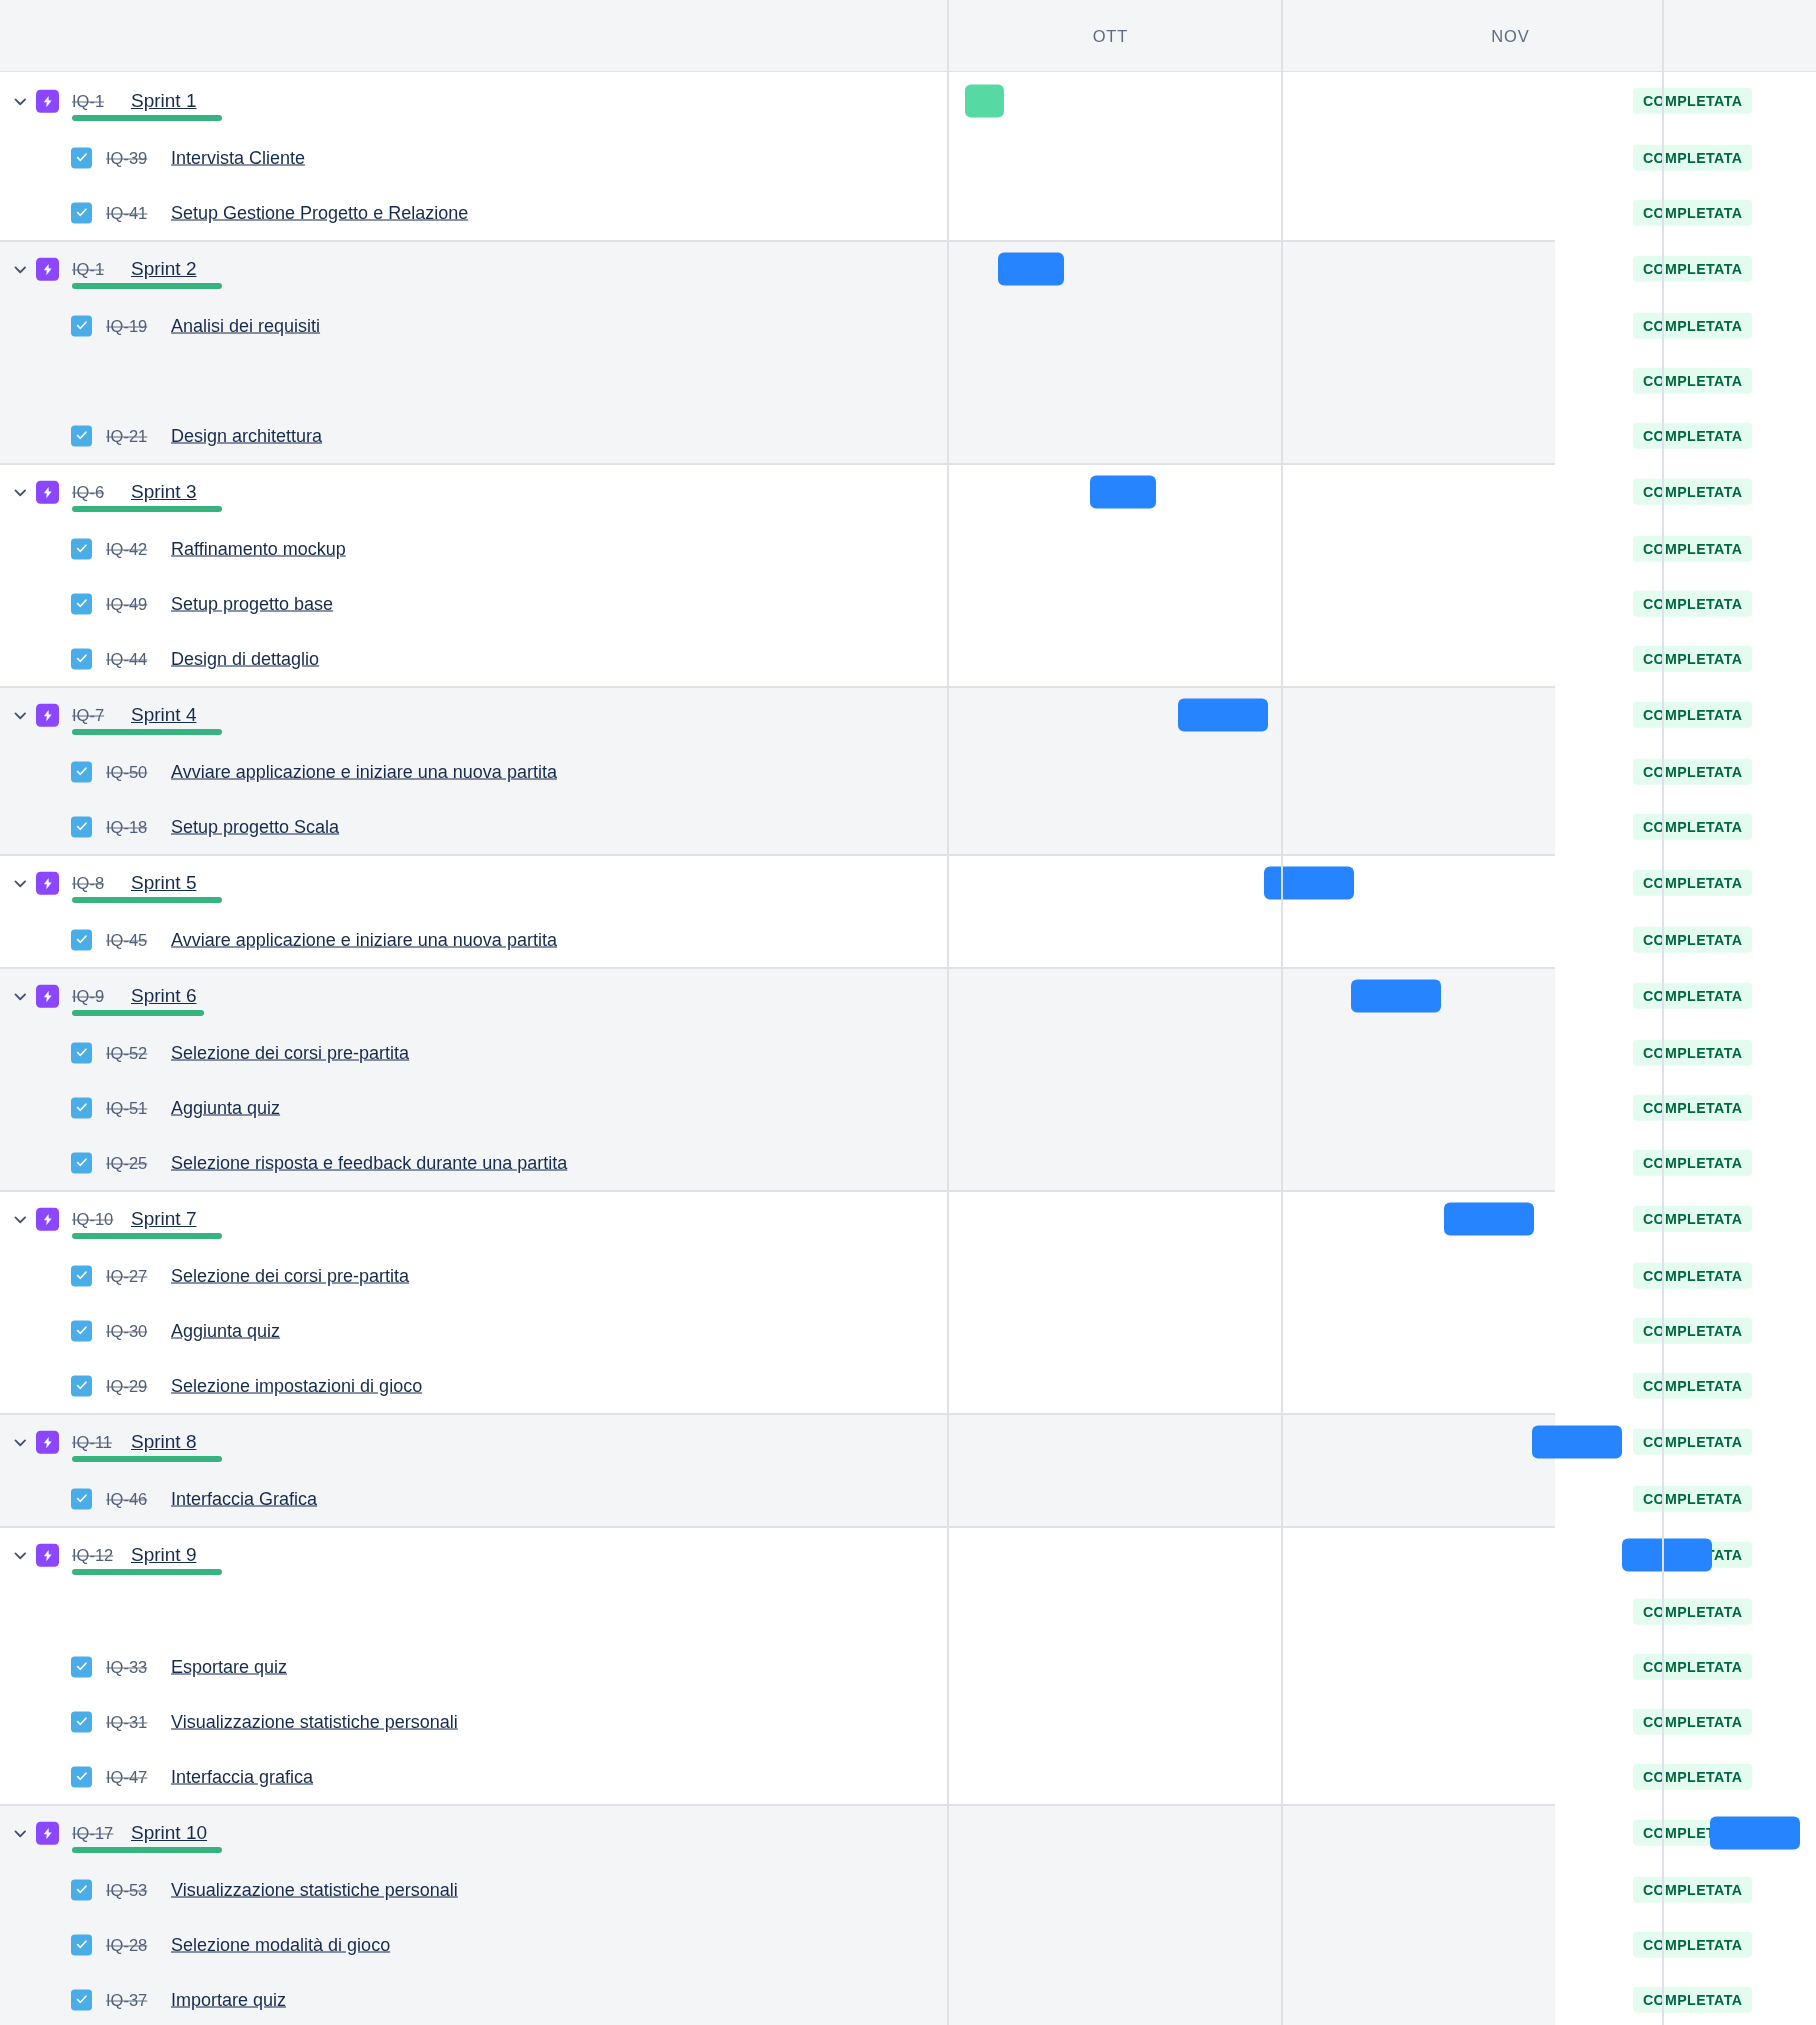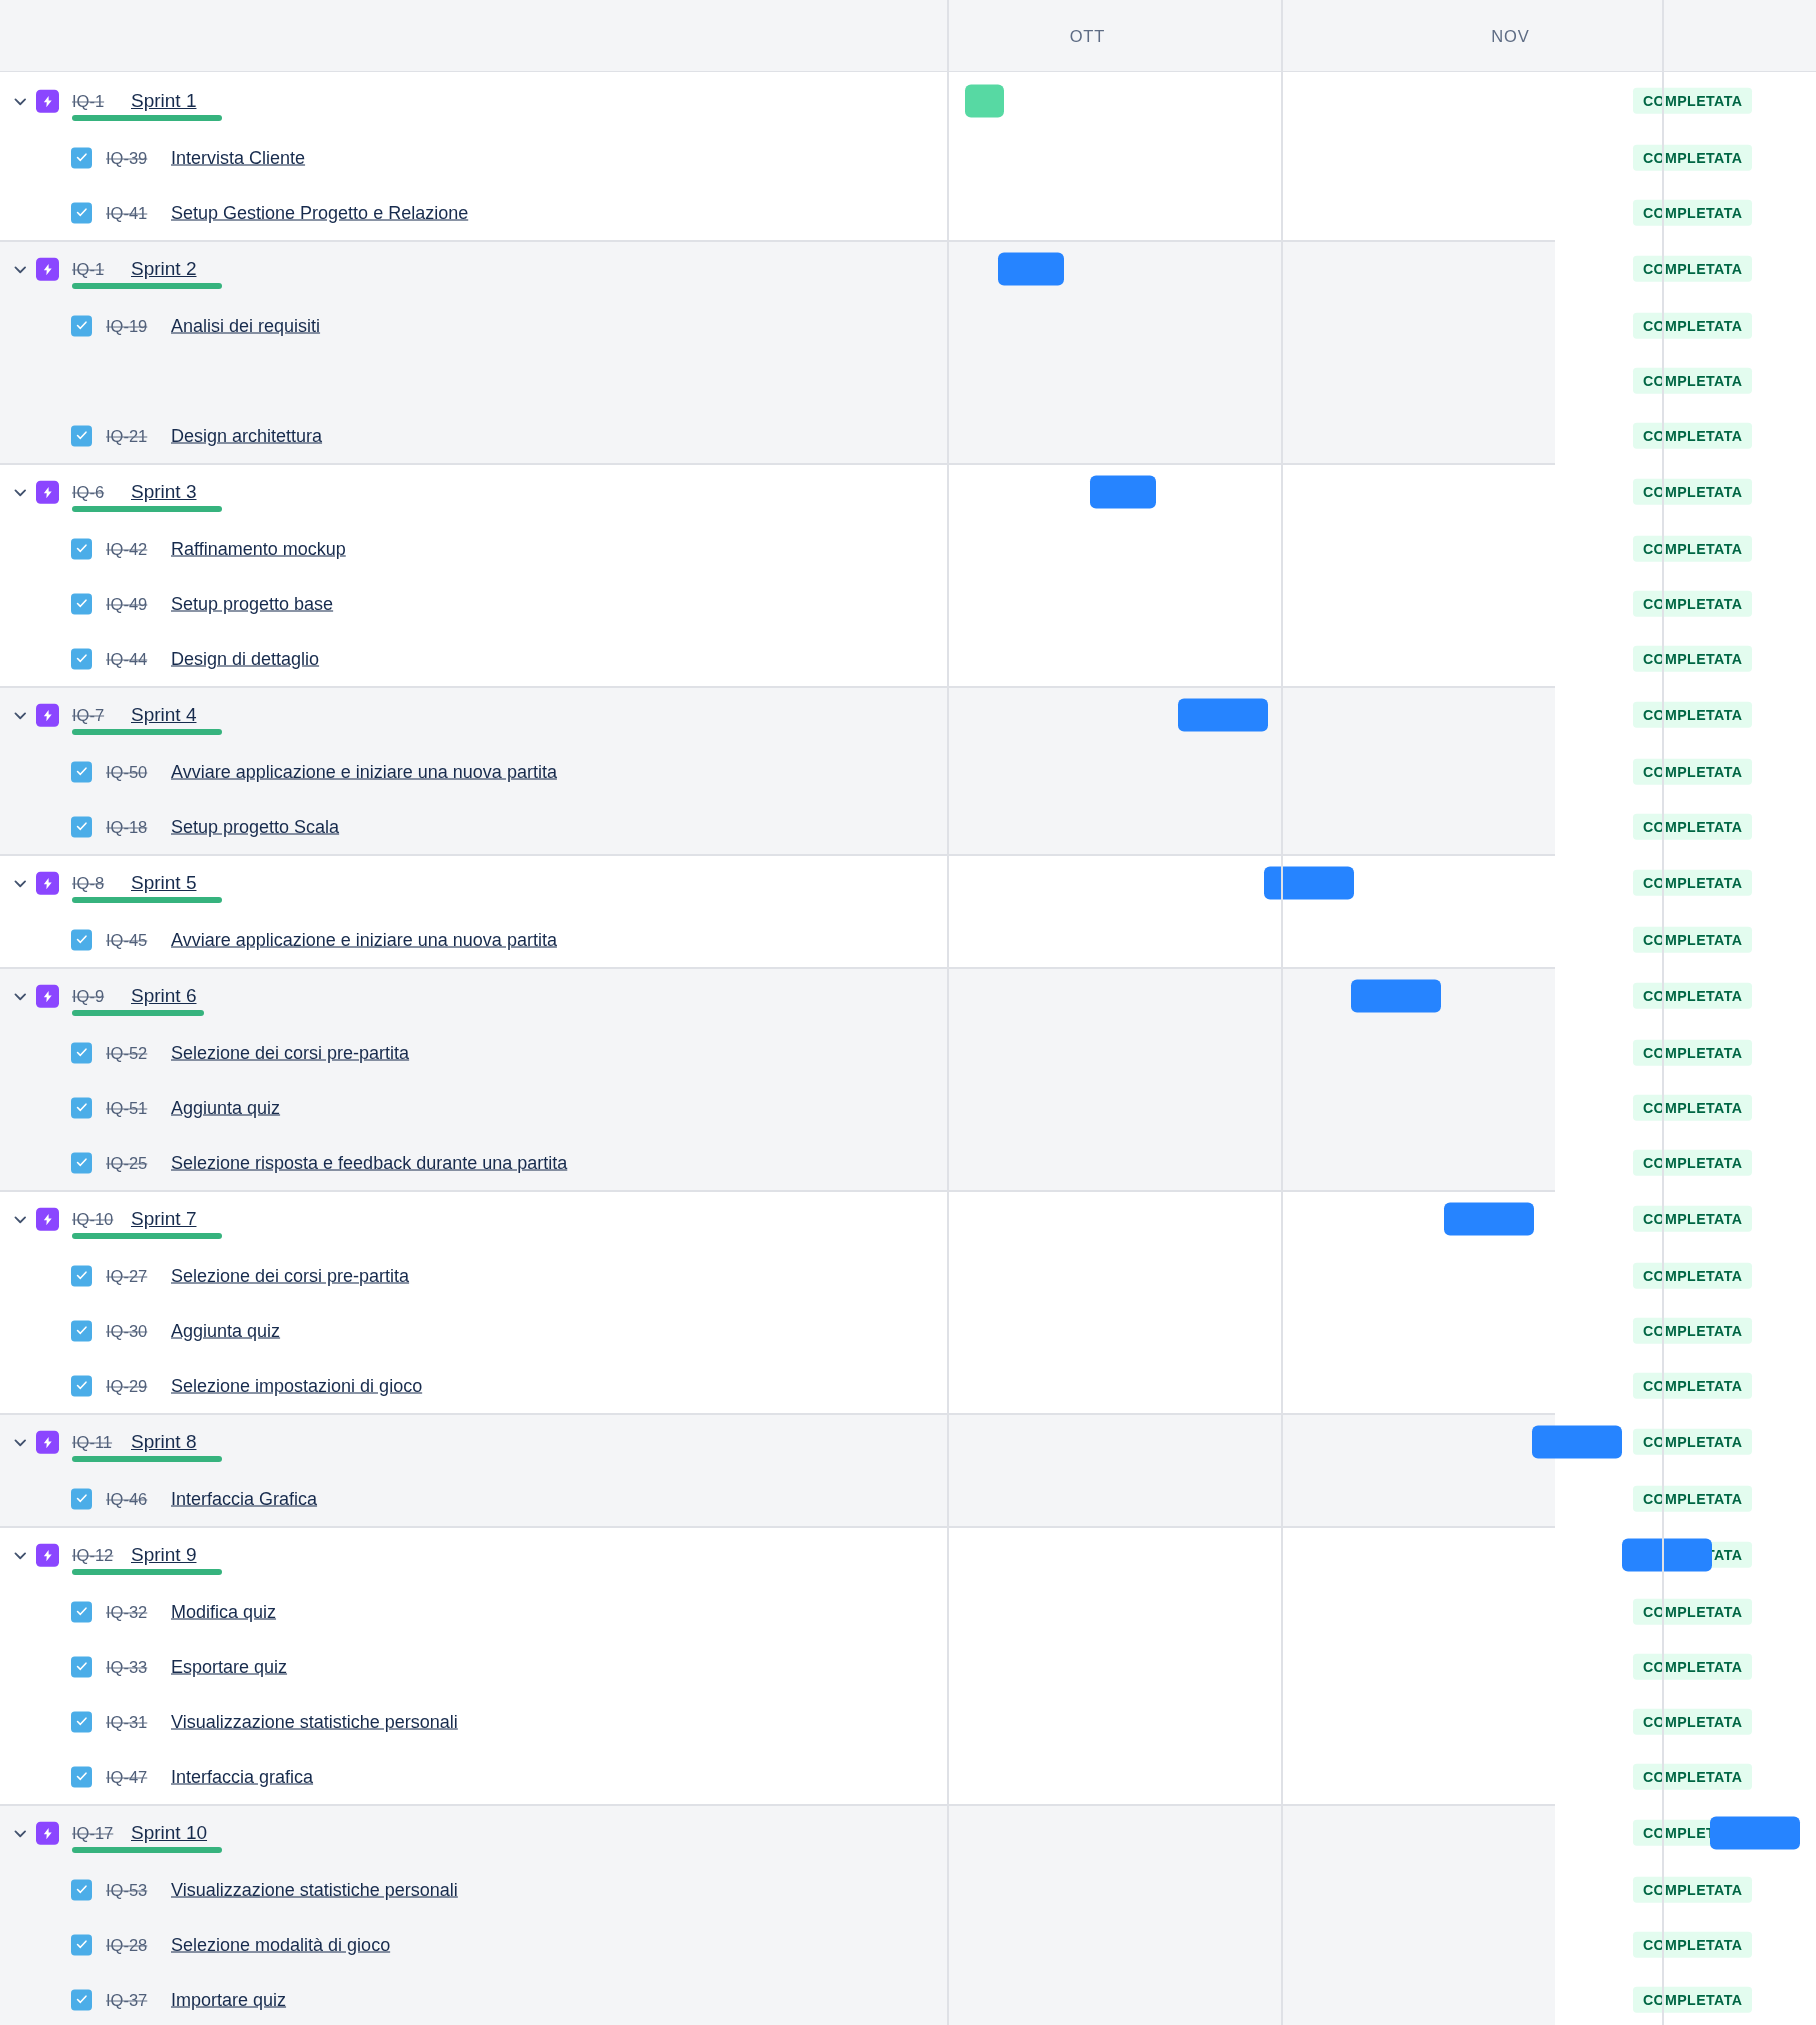--- a/index.html
+++ b/index.html
@@ -105,21 +105,21 @@
   }
   .bar.green{background:#57d9a3;}
 </style>
 </head>
 <body>
 
 <div id="app">
 
   <div class="header-row">
     <div class="header-left-cell"></div>
-    <div class="header-cell" style="left:921px;width:333px;">
+    <div class="header-cell" style="left:944px;width:333px;">
       <span>OTT</span>
     </div>
     <div class="header-cell" style="left:1282px;width:381px;margin-left:38px;">
       <span>NOV</span>
     </div>
     <div class="header-cell" style="left:1663px;width:154px;">
       <span></span>
     </div>
   </div>
 
@@ -521,29 +521,20 @@
               </svg>
             </span>
             <span class="key">IQ-12</span>
             <span class="summary">Sprint 9</span>
             <span class="progress" style="width:150px;"></span>
           </div>
           <span class="status">COMPLETATA</span>
           <span class="bar" style="left:1622px;width:90px;"></span>
         </div>
         <div class="row task">
-          <div class="left">
-            <span class="check-icon">
-              <svg width="13.5" height="13.5" viewBox="0 0 24 24" fill="none">
-                <path d="M4.5 12.5l5 5 10-11" stroke="#ffffff" stroke-width="2.8" stroke-linecap="round" stroke-linejoin="round"></path>
-              </svg>
-            </span>
-            <span class="key">IQ-32</span>
-            <span class="summary">Modifica quiz</span>
-          </div>
           <span class="status">COMPLETATA</span>
         </div>
         <div class="row task">
           <div class="left">
             <span class="check-icon">
               <svg width="13.5" height="13.5" viewBox="0 0 24 24" fill="none">
                 <path d="M4.5 12.5l5 5 10-11" stroke="#ffffff" stroke-width="2.8" stroke-linecap="round" stroke-linejoin="round"></path>
               </svg>
             </span>
             <span class="key">IQ-33</span>

